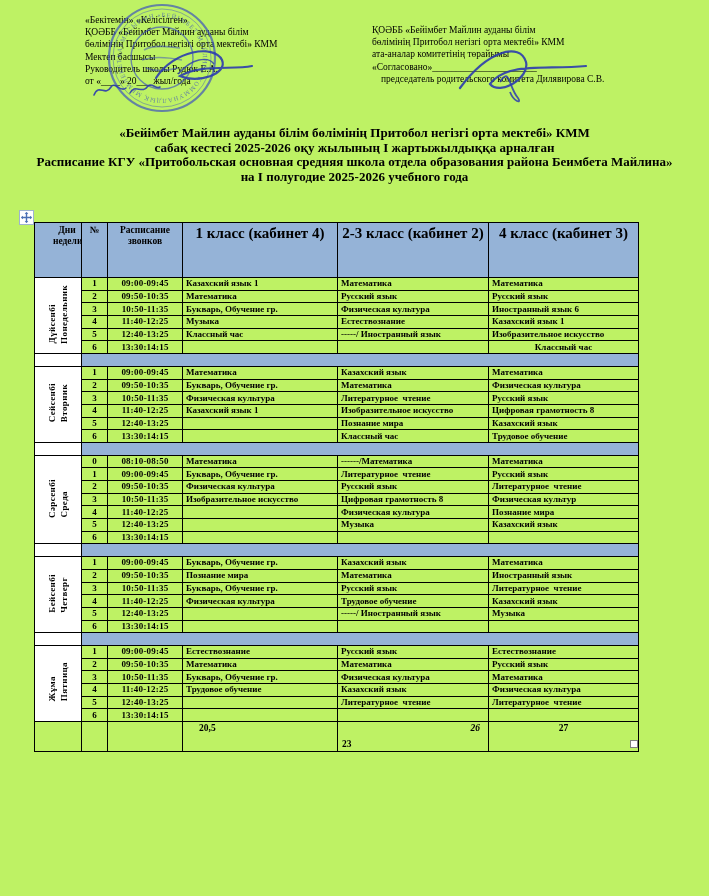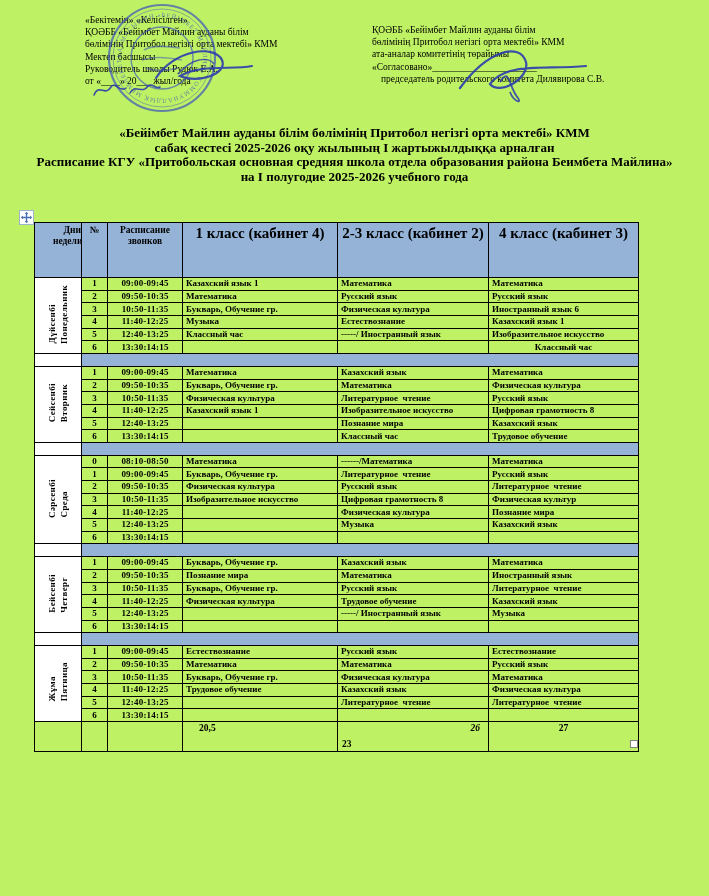--- a/index.html
+++ b/index.html
@@ -22,21 +22,21 @@
   .sig-date{left:90px;top:80px;}
   
   .tbl-handle{position:absolute;left:19px;top:210px;width:13px;height:13px;
               border:1px solid #9fb3cf;display:flex;align-items:center;justify-content:center;background:#fff;}
   
   table.sched{position:absolute;left:34px;top:222px;width:604px;border-collapse:collapse;
               table-layout:fixed;border:1.5px solid #000;}
   .sched th,.sched td{border:1px solid #000;padding:0;overflow:hidden;}
   .sched thead th{background:var(--hdr,#95B3D7);height:52px;vertical-align:top;
                   font-weight:bold;font-size:15px;padding-top:2px;}
-  .sched thead th.h-day{font-size:9.5px;text-align:right;padding-left:18px;line-height:11px;margin-top:44px;}
+  .sched thead th.h-day{font-size:9.5px;text-align:center;padding-left:18px;line-height:11px;margin-top:44px;}
   .sched thead th.h-num,.sched thead th.h-time{font-size:9.5px;line-height:11px;}
   .sched tbody td{height:11.7px;font-size:9px;font-weight:bold;line-height:11px;
                   white-space:pre;vertical-align:middle;}
   .c-num{text-align:center;}
   .c-time{text-align:center;letter-spacing:.2px;}
   .c-sub{text-align:left;padding-left:3px !important;}
   .c-center{text-align:center;padding-left:0 !important;}
   .sep-w{background:#fff;height:11px;}
   .sep-b{background:var(--hdr,#95B3D7);height:11px;}
   .day-cell{vertical-align:middle;text-align:center;background:#fff;}

